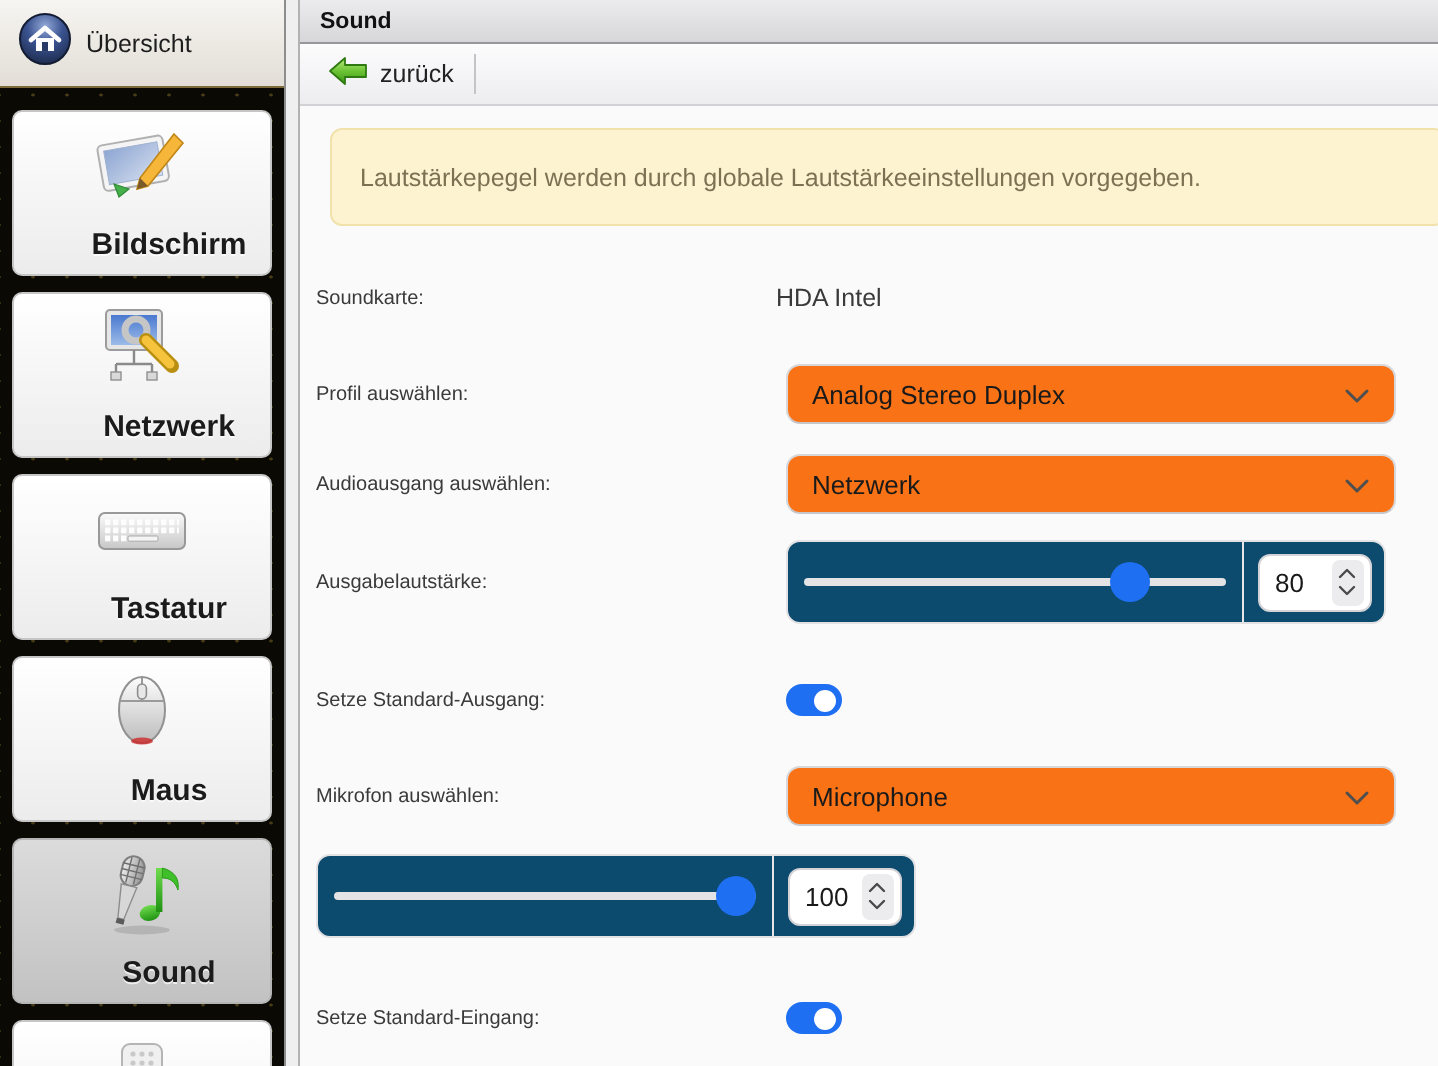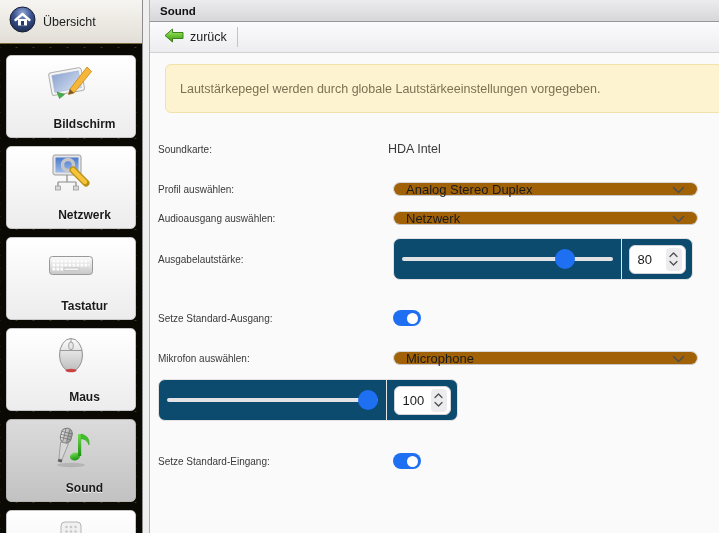--- a/index.html
+++ b/index.html
@@ -19,21 +19,21 @@
     border-bottom:1px solid #7d6c3a;display:flex;align-items:center;
     padding-left:9px;gap:7px;cursor:pointer;}
   .overview-label{font-size:12.5px;color:#1d1d1d;}
   .sidebar-body{padding:11px 0 0 6px;display:flex;flex-direction:column;gap:8px;}
   .tile{width:130px;height:83px;box-sizing:border-box;border-radius:5px;
     background:linear-gradient(#ffffff,#ececec);border:1px solid #c6c6c6;
     display:flex;flex-direction:column;align-items:center;justify-content:flex-end;
     padding-bottom:6px;position:relative;cursor:pointer;flex:0 0 83px;}
   .tile.selected{background:linear-gradient(#dbdbdb,#c2c2c2);border-color:#b5b5b5;}
   .tile .ticon{position:absolute;top:5px;left:50%;transform:translateX(-50%);}
-  .tile .tlabel{font-weight:bold;font-size:12px;color:#1b1b1b;text-shadow:0 1px 0 rgba(255,255,255,.7);padding-left:27px;}
+  .tile .tlabel{font-weight:bold;font-size:15px;color:#1b1b1b;text-shadow:0 1px 0 rgba(255,255,255,.7);padding-left:27px;}
 
   
   .gutter{width:6px;flex:0 0 6px;background:#efefef;border-left:1px solid #8d8d8d;
     border-right:1px solid #b2b2b2;}
 
   
   .panel{flex:1;display:flex;flex-direction:column;min-width:0;}
   .title-bar{height:21px;flex:0 0 21px;background:linear-gradient(#ececef,#d7d7da);
     border-bottom:1px solid #96969c;display:flex;align-items:center;padding-left:10px;
     font-size:11.5px;font-weight:bold;color:#111;}
@@ -57,21 +57,21 @@
 
   .row-soundcard{margin-top:27px;height:18px;}
   .row-profile{margin-top:24px;}
   .row-output{margin-top:15px;}
   .row-outvol{margin-top:13px;}
   .row-defout{margin-top:29px;height:18px;}
   .row-mic{margin-top:24px;}
   .row-invol{margin-top:14px;}
   .row-defin{margin-top:31px;height:18px;}
 
-  .dropdown{width:305px;height:14px;box-sizing:border-box;background:#a16207;
+  .dropdown{width:305px;height:30px;box-sizing:border-box;background:#f97316;
     border:1px solid #d8d8db;border-bottom-color:#c7c7cb;border-radius:7px;
     display:flex;align-items:center;justify-content:space-between;
     padding:0 12px;font-size:13px;color:#1a1a1a;cursor:pointer;}
 
   .slider-group{width:300px;height:42px;box-sizing:border-box;background:#0c4a6e;
     border:1px solid #e2e2e5;border-radius:7px;display:flex;align-items:stretch;}
   .slider-zone{width:228px;flex:0 0 228px;box-sizing:border-box;display:flex;
     align-items:center;padding:0 8px;border-right:1px solid #e6e6e9;}
   .slider-track{position:relative;width:100%;height:4px;border-radius:2px;
     background:#e3e3e6;cursor:pointer;}

